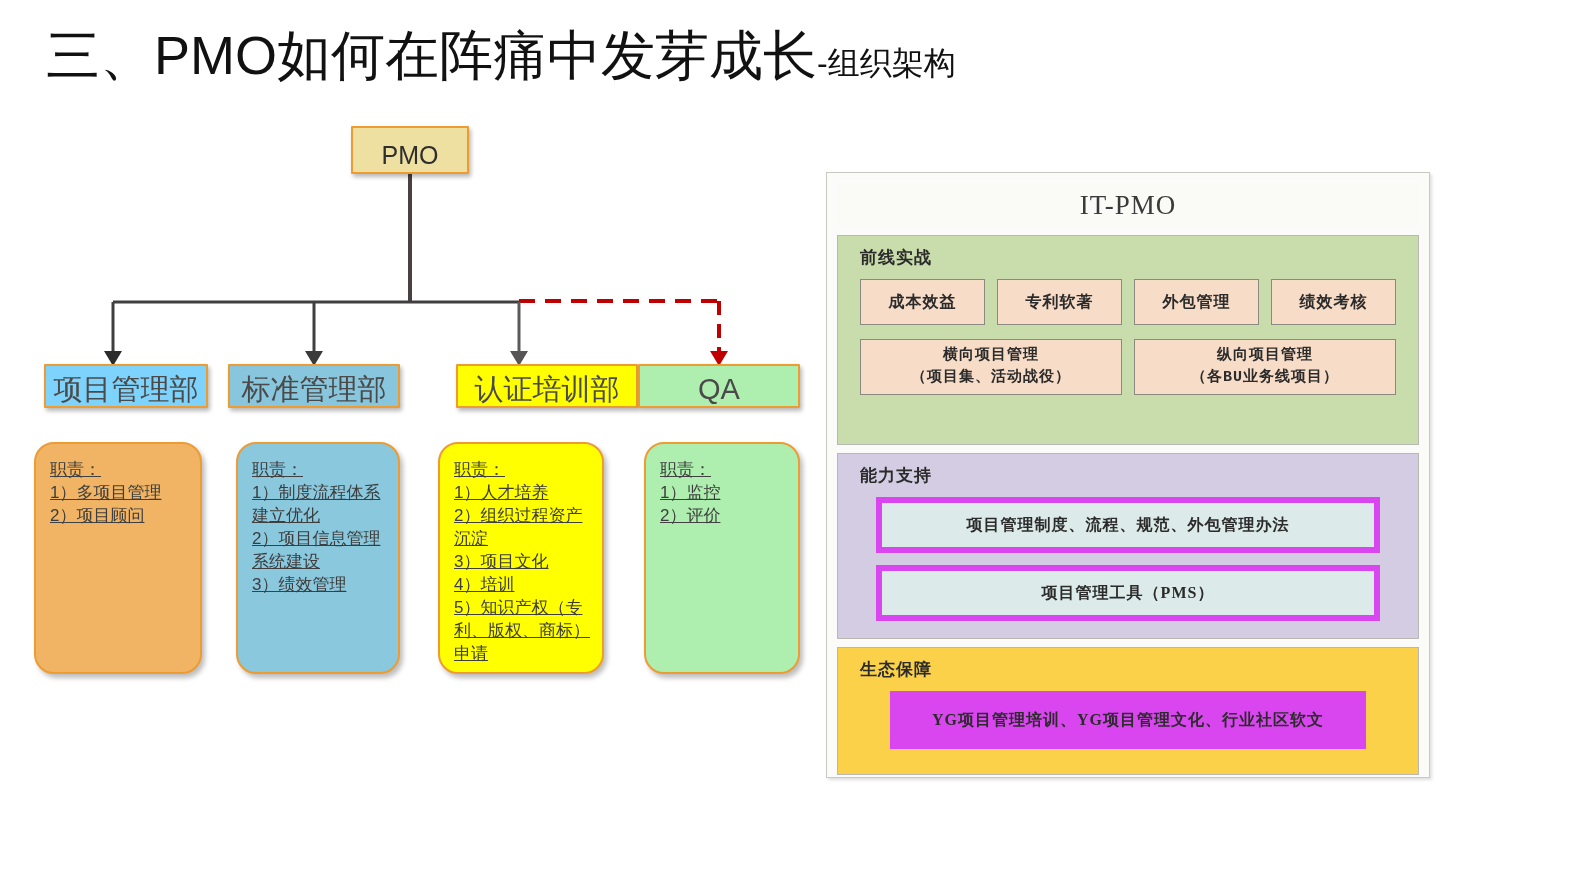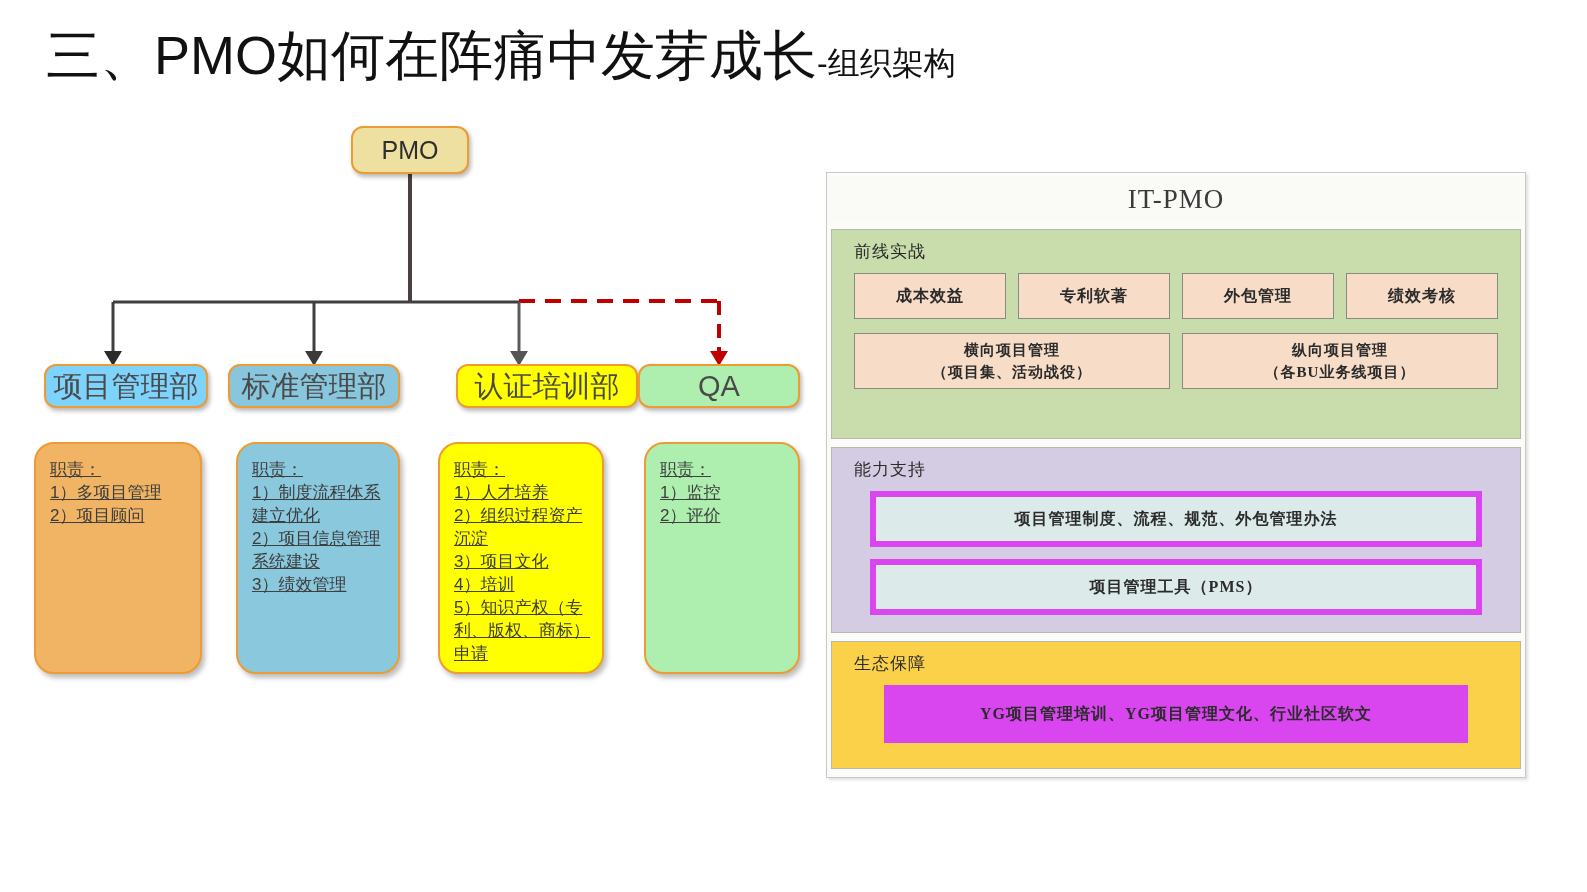--- a/index.html
+++ b/index.html
@@ -49,23 +49,23 @@
     top: 0;
     width: 820px;
     height: 300px;
     overflow: visible;
   }
 
   .node-box {
     position: absolute;
     box-sizing: border-box;
     border: 2px solid #ED9B33;
-    border-radius: 12px;
-    display: flex;
-    align-items: center;
+    border-radius: 1px;
+    display: flex;
+    align-items: flex-end;
     justify-content: center;
     box-shadow: 2px 3px 4px rgba(0,0,0,0.28);
   }
   .node-label {
     font-size: 29px;
     line-height: 34px;
     color: #4A4A4A;
     white-space: nowrap;
   }
 
@@ -106,27 +106,27 @@
   #dept-body-0 { left: 34px;  width: 168px; height: 232px; background: #F0B464; }
   #dept-body-1 { left: 236px; width: 164px; height: 232px; background: #8AC8DE; }
   #dept-body-2 { left: 438px; width: 166px; height: 232px; background: #FFFF00; }
   #dept-body-3 { left: 644px; width: 156px; height: 232px; background: #AEEFB0; }
 
   
   #itpmo-figure {
     position: absolute;
     left: 826px;
     top: 172px;
-    width: 700px;
+    width: 604px;
     height: 606px;
     box-sizing: border-box;
     background: #FBFBF9;
     border: 1px solid #c9c9c4;
     box-shadow: 2px 2px 3px rgba(0,0,0,0.13);
-    padding: 4px;
+    padding: 10px;
   }
   #itpmo-title-bar {
     height: 44px;
     display: flex;
     align-items: center;
     justify-content: center;
     background: #FAFAF7;
   }
   #itpmo-title {
     font-family: "Liberation Serif", "DejaVu Serif", serif;
@@ -135,21 +135,21 @@
     letter-spacing: 1px;
   }
   .itpmo-section {
     box-sizing: border-box;
     border: 1px solid #b8b8b0;
     margin-top: 8px;
     padding: 10px 22px 16px 22px;
   }
   .section-title {
     font-family: "Liberation Serif", "DejaVu Serif", serif;
-    font-weight: normal;
+    font-weight: bold;
     font-size: 17px;
     color: #2b2b2b;
     margin-bottom: 10px;
     letter-spacing: 1px;
   }
   #section-frontline { background: #C9DCAB; height: 210px; }
   #section-capability { background: #D4CCE2; height: 186px; }
   #section-ecology { background: #FBD14A; height: 128px; }
 
   .chip-row {
@@ -159,21 +159,21 @@
   }
   .chip {
     box-sizing: border-box;
     flex: 1;
     border: 1px solid #8a8a80;
     background: #F7DCC8;
     display: flex;
     align-items: center;
     justify-content: center;
     text-align: center;
-    font-family: Liberation Serif, serif;
+    font-family: Liberation Mono, monospace;
     font-weight: bold;
     font-size: 16px;
     color: #2b2b2b;
     letter-spacing: 1px;
   }
   .chip-sm { height: 46px; }
   .chip-lg { height: 56px; line-height: 22px; white-space: pre-line; font-size: 15px; }
   .row-gap { margin-top: 14px; }
 
   .bar {

